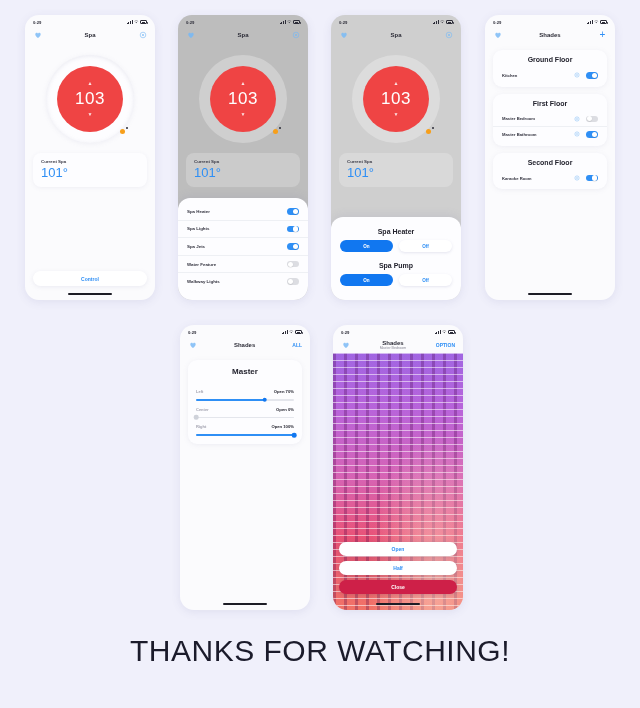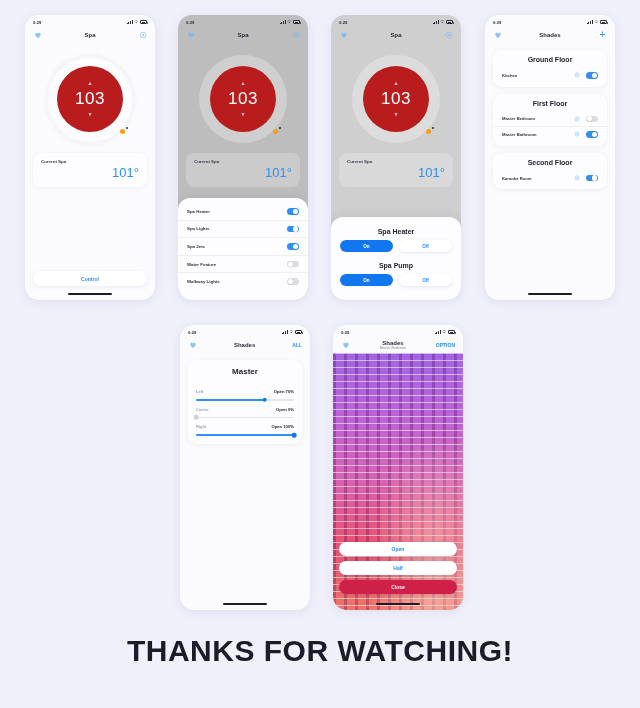--- a/index.html
+++ b/index.html
@@ -56,39 +56,39 @@
   .dial-outer {
     width: 88px; height: 88px; border-radius: 50%;
     background: #fdfdff;
     box-shadow: inset 0 1px 4px rgba(150,150,180,0.18), 0 1px 5px rgba(150,150,180,0.12);
     display:flex; align-items:center; justify-content:center;
     position: relative;
   }
   .dim .dial-outer, .dim2 .dial-outer { background: rgba(255,255,255,0.28); box-shadow:none; }
   .dial-inner {
     width: 66px; height: 66px; border-radius: 50%;
-    background: #b91c1c;
+    background: #ef4444;
     display:flex; flex-direction:column; align-items:center; justify-content:center;
     color: #fff;
   }
   .dial-val { font-size: 17px; font-weight: 300; letter-spacing: 0.5px; }
   .chev { font-size: 5px; color: rgba(255,255,255,0.85); line-height: 5px; }
   .chev.up { margin-bottom: 3px; }
   .chev.dn { margin-top: 3px; }
   .knob { position:absolute; right: 9px; bottom: 9px; width: 5px; height: 5px; border-radius:50%; background:#f79f1a; }
   .knob-dot { position:absolute; right: 6px; bottom: 14px; width: 2px; height: 2px; border-radius:50%; background:#2b2b36; }
 
   .card {
     margin: 6px 8px; background: #fdfdff; border-radius: 8px;
     box-shadow: 0 1px 4px rgba(150,150,180,0.12);
   }
   .dim .card, .dim2 .card { background: rgba(255,255,255,0.22); box-shadow:none; }
   .current-row { padding: 6px 8px 7px 8px; }
   .current-label { font-size: 4.4px; font-weight: 700; color: #3a3a46; }
-  .current-val { text-align: right; font-size: 13px; font-weight: 300; color: #2f8ff5; margin-top: 1px; }
+  .current-val { font-size: 13px; font-weight: 300; color: #2f8ff5; margin-top: 1px; }
 
   .control-btn {
     position: absolute; left: 8px; right: 8px; bottom: 14px;
     height: 15px; background: #fff; border-radius: 8px;
     display:flex; align-items:center; justify-content:center;
     font-size: 5px; font-weight: 700; color: #2f8ff5;
     box-shadow: 0 1px 4px rgba(150,150,180,0.16);
   }
   .homebar {
     position:absolute; left:50%; transform:translateX(-50%);
@@ -180,21 +180,21 @@
     height: 14px; border-radius: 8px; margin-top: 5px;
     display:flex; align-items:center; justify-content:center;
     font-size: 5px; font-weight:700;
     background:#fff; color:#2f8ff5;
     box-shadow: 0 1px 5px rgba(90,60,100,0.25);
   }
   .act.danger { background:#ce2048; color:#fff; }
 
   .footline {
     position:absolute; left:0; right:0; top:634px;
-    text-align:center; font-size: 30px; font-weight: 700;
+    text-align:center; font-size: 30px; font-weight: 400;
     letter-spacing: 0.5px; color:#1b1b2b;
   }
 </style>
 </head>
 <body>
 
 <div class="stage">
 
   <div class="phone" style="left:25px; top:15px;">
     <div class="statusbar">

